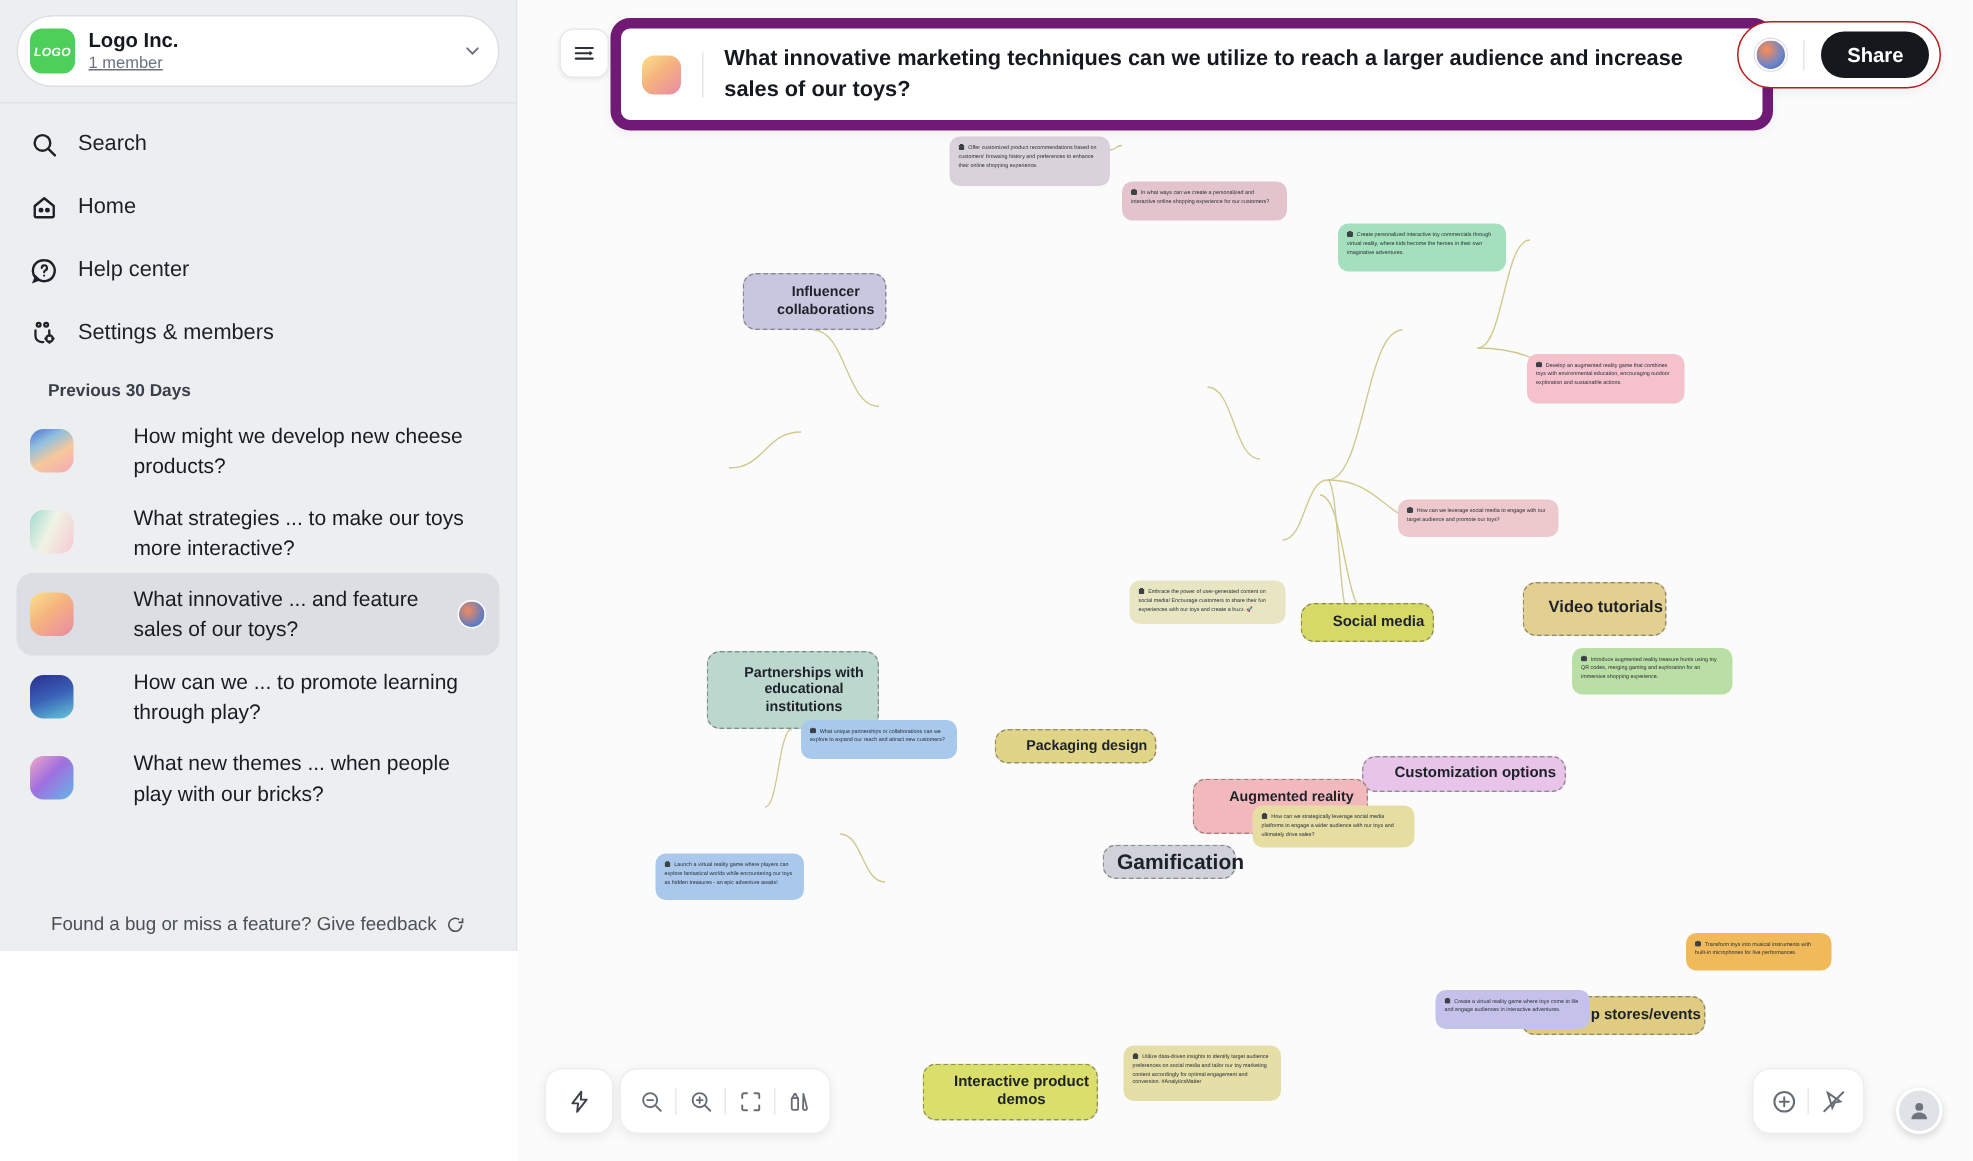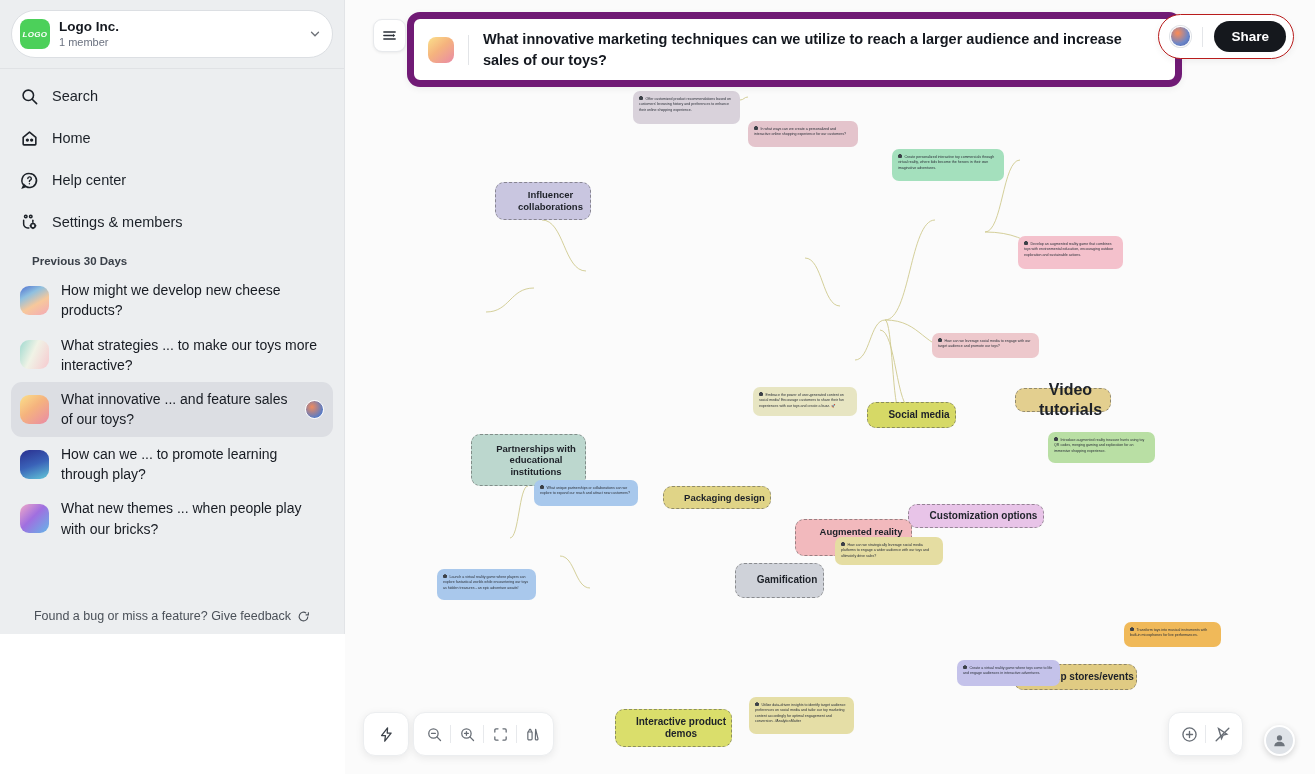--- a/index.html
+++ b/index.html
@@ -32,21 +32,21 @@
   }
   .org-logo {
     width: 30px; height: 30px; border-radius: 8px;
     background: #4cd05a;
     display: flex; align-items: center; justify-content: center;
     color: #fff; font-size: 8px; font-weight: 700; font-style: italic;
     letter-spacing: .3px; flex: 0 0 30px;
   }
   .org-text { flex: 1; min-width: 0; line-height: 1.15; }
   .org-name { font-size: 13.5px; font-weight: 700; color: #14181f; }
-  .org-sub { font-size: 11px; color: #6b7280; margin-top: 1px; }
+  .org-sub { font-size: 11px; color: #6b7280; margin-top: 1px; text-decoration: underline; }
   .chev { width: 14px; height: 14px; flex: 0 0 14px; opacity: .75; }
 
   .divider { height: 1px; background: #e0e2e5; margin: 10px 0 6px 0; }
 
   .nav-item {
     display: flex; align-items: center; gap: 13px;
     height: 42px; margin: 0 11px; padding: 0 9px;
     border-radius: 9px; cursor: pointer;
   }
   .nav-icon { width: 19px; height: 19px; flex: 0 0 19px; display:flex; align-items:center; justify-content:center; }
@@ -58,21 +58,21 @@
   }
   .room-item {
     display: flex; align-items: center; gap: 12px;
     margin: 0 11px; padding: 7px 9px;
     border-radius: 11px; cursor: pointer; position: relative;
   }
   .room-item.active { background: #dcdee3; }
   .room-thumb {
     width: 29px; height: 29px; border-radius: 9px; flex: 0 0 29px;
   }
-  .room-label { font-size: 14px; color: #171b22; line-height: 1.45; flex: 1; }
+  .room-label { font-size: 14px; color: #171b22; line-height: 1.45; flex: 1; margin-left: 28px; }
   .room-avatar {
     width: 19px; height: 19px; border-radius: 50%;
     flex: 0 0 19px; border: 1.5px solid #fff;
     background: radial-gradient(circle at 35% 35%, #f08a5d, #5b7cc4 70%);
   }
   .feedback {
     position: absolute; bottom: 0; left: 0; right: 0;
     height: 36px; display: flex; align-items: center; justify-content: center;
     gap: 6px; font-size: 12.5px; color: #4a5058; cursor: pointer;
   }
@@ -299,33 +299,33 @@
     <div id="nodes-layer">
         <div class="node topic" style="left: 150px; top: 182px; width: 96px; height: 38px; background: rgb(201, 198, 224); font-size: 9.5px;">
           <span>Influencer collaborations</span>
         </div>
         <div class="node topic" style="left: 126px; top: 434px; width: 115px; height: 52px; background: rgb(188, 215, 206); font-size: 9.5px;">
           <span>Partnerships with educational institutions</span>
         </div>
         <div class="node topic" style="left: 522px; top: 402px; width: 89px; height: 26px; background: rgb(214, 217, 102); font-size: 10px;">
           <span>Social media</span>
         </div>
-        <div class="node topic" style="left: 670px; top: 388px; width: 96px; height: 24px; background: rgb(227, 207, 143); font-size: 16px; justify-content: flex-end;">
+        <div class="node topic" style="left: 670px; top: 388px; width: 96px; height: 36px; background: rgb(227, 207, 143); font-size: 11px;">
           <span>Video tutorials</span>
         </div>
         <div class="node topic" style="left: 318px; top: 486px; width: 108px; height: 23px; background: rgb(224, 212, 135); font-size: 9.5px;">
           <span>Packaging design</span>
         </div>
         <div class="node topic" style="left: 563px; top: 504px; width: 136px; height: 24px; background: rgb(232, 196, 232); font-size: 10px;">
           <span>Customization options</span>
         </div>
         <div class="node topic" style="left: 450px; top: 519px; width: 117px; height: 37px; background: rgb(242, 185, 189); font-size: 9.5px;">
           <span>Augmented reality integration</span>
         </div>
-        <div class="node topic" style="left: 390px; top: 563px; width: 89px; height: 35px; background: rgb(207, 210, 217); font-size: 10px;">
+        <div class="node topic" style="left: 390px; top: 563px; width: 89px; height: 23px; background: rgb(207, 210, 217); font-size: 14px;">
           <span>Gamification</span>
         </div>
         <div class="node topic" style="left: 669px; top: 664px; width: 123px; height: 26px; background: rgb(224, 203, 131); font-size: 10px;">
           <span>Pop-up stores/events</span>
         </div>
         <div class="node topic" style="left: 270px; top: 709px; width: 117px; height: 38px; background: rgb(218, 222, 107); font-size: 10px;">
           <span>Interactive product demos</span>
         </div>
         <div class="node card" style="left: 288px; top: 91px; width: 107px; min-height: 33px; background: rgb(217, 210, 219);"><span class="bullet"></span><span>Offer customized product recommendations based on customers' browsing history and preferences to enhance their online shopping experience.</span></div>
         <div class="node card" style="left: 403px; top: 88px; width: 110px; min-height: 26px; background: rgb(228, 196, 204);"><span class="bullet"></span><span>In what ways can we create a personalized and interactive online shopping experience for our customers?</span></div>

